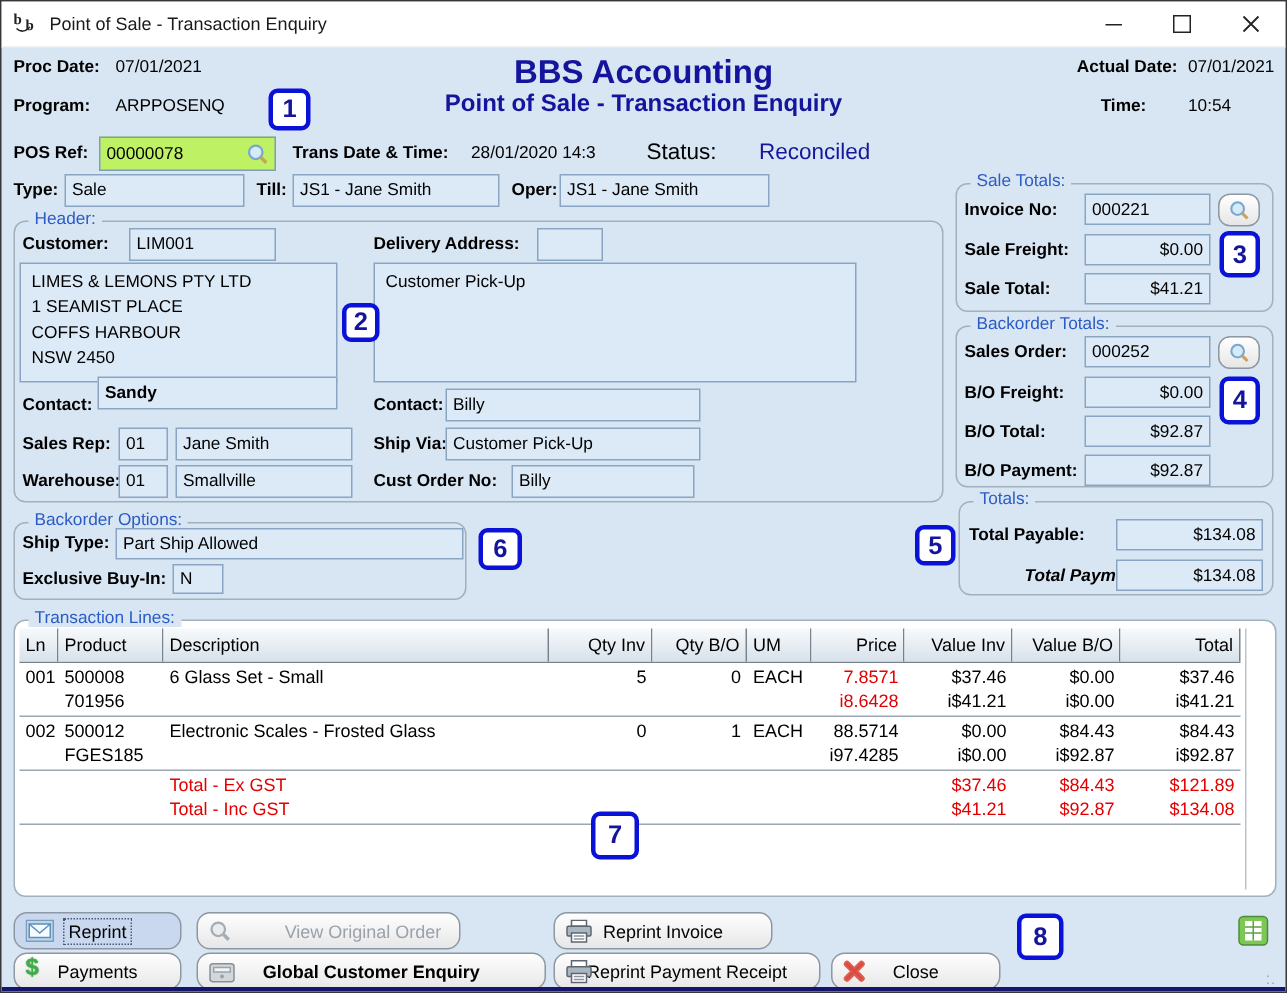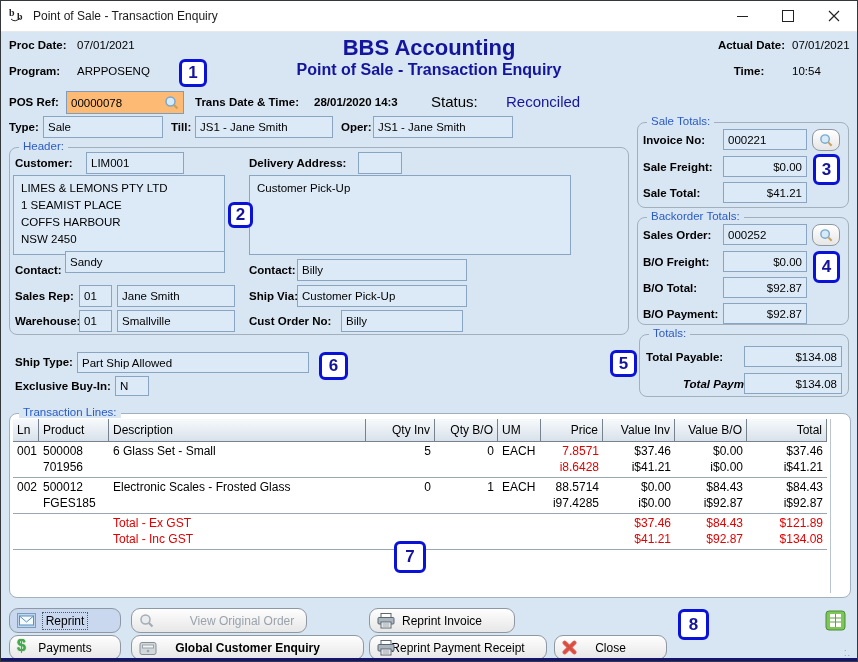--- a/index.html
+++ b/index.html
@@ -10,21 +10,21 @@
   .applogo{position:absolute;left:8px;top:6px;width:18px;height:17px;}
   .titletext{position:absolute;left:32px;top:0;line-height:30px;font-size:12px;color:#1a1a1a;}
   .wbtn{position:absolute;top:0;width:46px;height:30px;display:flex;align-items:center;justify-content:center;}
   
   .lbl{position:absolute;font-size:11.5px;font-weight:700;color:#000;white-space:nowrap;}
   .val{position:absolute;font-size:11.5px;color:#000;white-space:nowrap;}
   .big{font-size:15px;}
   .navy{color:#16169b;}
   .field{position:absolute;background:#dceaf8;border:1px solid #89a5c2;box-sizing:border-box;font-size:11.5px;
          color:#000;display:flex;align-items:center;padding:0 4px;white-space:nowrap;overflow:hidden;}
-  .field.white{background:#fdba74;border-color:#7f9db9;}
+  .field.white{background:#bef264;border-color:#7f9db9;}
   .money{justify-content:flex-end;}
   .tarea{position:absolute;background:#dceaf8;border:1px solid #89a5c2;box-sizing:border-box;font-size:11.5px;
          color:#000;padding:4px 7px;line-height:17px;white-space:pre-line;}
   .gbox{position:absolute;border:1px solid #a2b0bd;border-radius:8px;box-sizing:border-box;}
   .gbox .legend{position:absolute;top:-8px;left:9px;background:#d8e5f2;padding:0 4px;font-size:11.5px;color:#2b5cc5;white-space:nowrap;}
   .gbox.whitebg{background:#fff;}
   .sbtn{position:absolute;width:28px;height:22px;border:1px solid #8e98a2;border-radius:8px;
         background:linear-gradient(#ffffff,#e6e6e6);display:flex;align-items:center;justify-content:center;box-sizing:border-box;}
   
   .apptitle{position:absolute;left:50%;transform:translateX(-50%);top:34px;font-size:22px;font-weight:700;color:#14149c;white-space:nowrap;}
@@ -94,21 +94,21 @@
 
   <span class="lbl" style="left:8px;top:95px;">POS Ref:</span>
   <div class="field white" style="left:65px;top:90px;width:118px;height:23px;">
     <span>00000078</span>
     <svg style="position:absolute;right:3px;top:3px;" width="16" height="16" viewBox="0 0 16 16">
         <circle cx="6.5" cy="6.5" r="4.5" fill="#d6eaf8" stroke="#7aa8cc" stroke-width="1.5"></circle>
         <line x1="10" y1="10" x2="13.5" y2="13.5" stroke="#c9a25a" stroke-width="2.2"></line>
       </svg>
   </div>
   <span class="lbl" style="left:194px;top:95px;">Trans Date &amp; Time:</span>
-  <span class="val" style="left:313px;top:95px;font-weight:bold;">28/01/2020 14:3</span>
+  <span class="val" style="left:313px;top:95px;">28/01/2020 14:3</span>
   <span class="val big" style="left:430px;top:92px;">Status:</span>
   <span class="val big navy" style="left:505px;top:92px;">Reconciled</span>
 
   <span class="lbl" style="left:8px;top:120px;">Type:</span>
   <div class="field" style="left:42px;top:115px;width:120px;height:22px;">Sale</div>
   <span class="lbl" style="left:170px;top:120px;">Till:</span>
   <div class="field" style="left:194px;top:115px;width:138px;height:22px;">JS1 - Jane Smith</div>
   <span class="lbl" style="left:340px;top:120px;">Oper:</span>
   <div class="field" style="left:372px;top:115px;width:140px;height:22px;">JS1 - Jane Smith</div>
 
@@ -120,21 +120,21 @@
   <span class="lbl" style="left:248px;top:156px;">Delivery Address:</span>
   <div class="field" style="left:357px;top:151px;width:44px;height:22px;"></div>
 
   <div class="tarea" style="left:12px;top:174px;width:212px;height:80px;">LIMES &amp; LEMONS PTY LTD
 1 SEAMIST PLACE
 COFFS HARBOUR
 NSW 2450</div>
   <div class="tarea" style="left:248px;top:174px;width:322px;height:80px;">Customer Pick-Up</div>
 
   <span class="lbl" style="left:14px;top:263px;">Contact:</span>
-  <div class="field" style="left:64px;top:250px;width:160px;height:22px;">Sandy</div>
+  <div class="field" style="left:64px;top:250px;width:160px;height:22px;font-weight:bold;">Sandy</div>
   <span class="lbl" style="left:248px;top:263px;">Contact:</span>
   <div class="field" style="left:296px;top:258px;width:170px;height:22px;">Billy</div>
 
   <span class="lbl" style="left:14px;top:289px;">Sales Rep:</span>
   <div class="field" style="left:78px;top:284px;width:33px;height:22px;">01</div>
   <div class="field" style="left:116px;top:284px;width:118px;height:22px;">Jane Smith</div>
   <span class="lbl" style="left:248px;top:289px;">Ship Via:</span>
   <div class="field" style="left:296px;top:284px;width:170px;height:22px;">Customer Pick-Up</div>
 
   <span class="lbl" style="left:14px;top:314px;">Warehouse:</span>
@@ -178,20 +178,23 @@
   <div class="field money" style="left:722px;top:302px;width:84px;height:21px;">$92.87</div>
 
   <div class="gbox" style="left:638px;top:333px;width:210px;height:63px;">
     <span class="legend">Totals:</span>
   </div>
   <span class="lbl" style="left:645px;top:350px;">Total Payable:</span>
   <div class="field money" style="left:743px;top:345px;width:98px;height:21px;">$134.08</div>
   <span class="lbl" style="left:682px;top:377px;font-style:italic;">Total Payments:</span>
   <div class="field money" style="left:743px;top:372px;width:98px;height:21px;">$134.08</div>
 
+  <div class="gbox" style="left:8px;top:347px;width:302px;height:52px;">
+    <span class="legend">Backorder Options:</span>
+  </div>
   <span class="lbl" style="left:14px;top:355px;">Ship Type:</span>
   <div class="field" style="left:76px;top:351px;width:232px;height:21px;">Part Ship Allowed</div>
   <span class="lbl" style="left:14px;top:379px;">Exclusive Buy-In:</span>
   <div class="field" style="left:114px;top:375px;width:34px;height:20px;">N</div>
 
   <div class="gbox whitebg" style="left:8px;top:412px;width:842px;height:185px;">
     <span class="legend">Transaction Lines:</span>
   </div>
 
   <div class="tbl">

